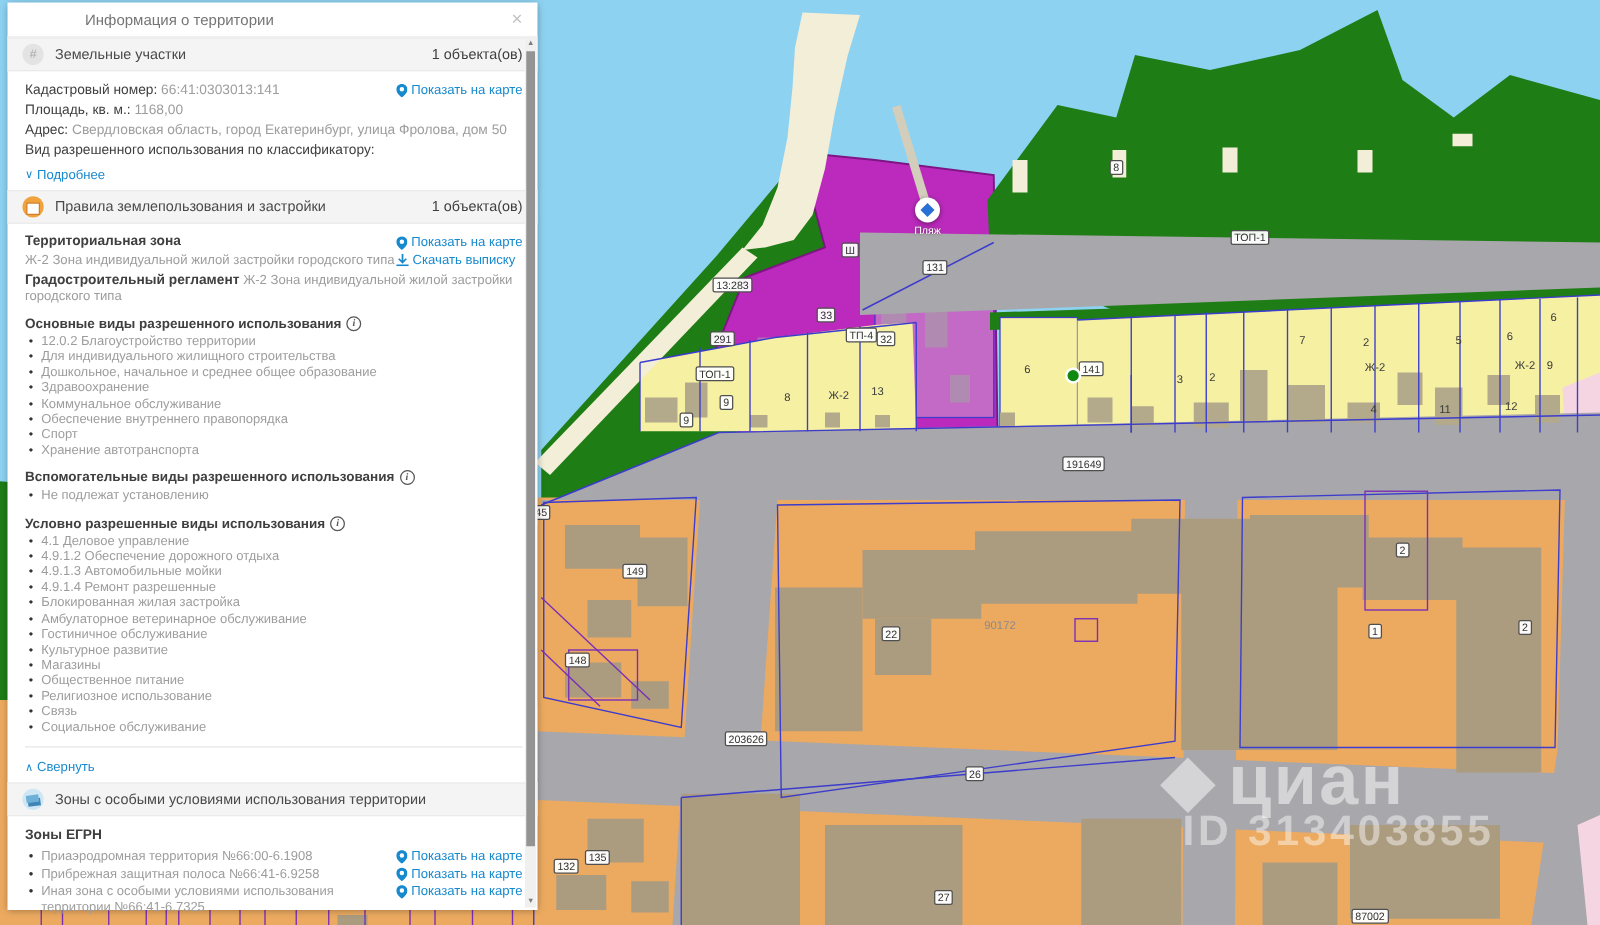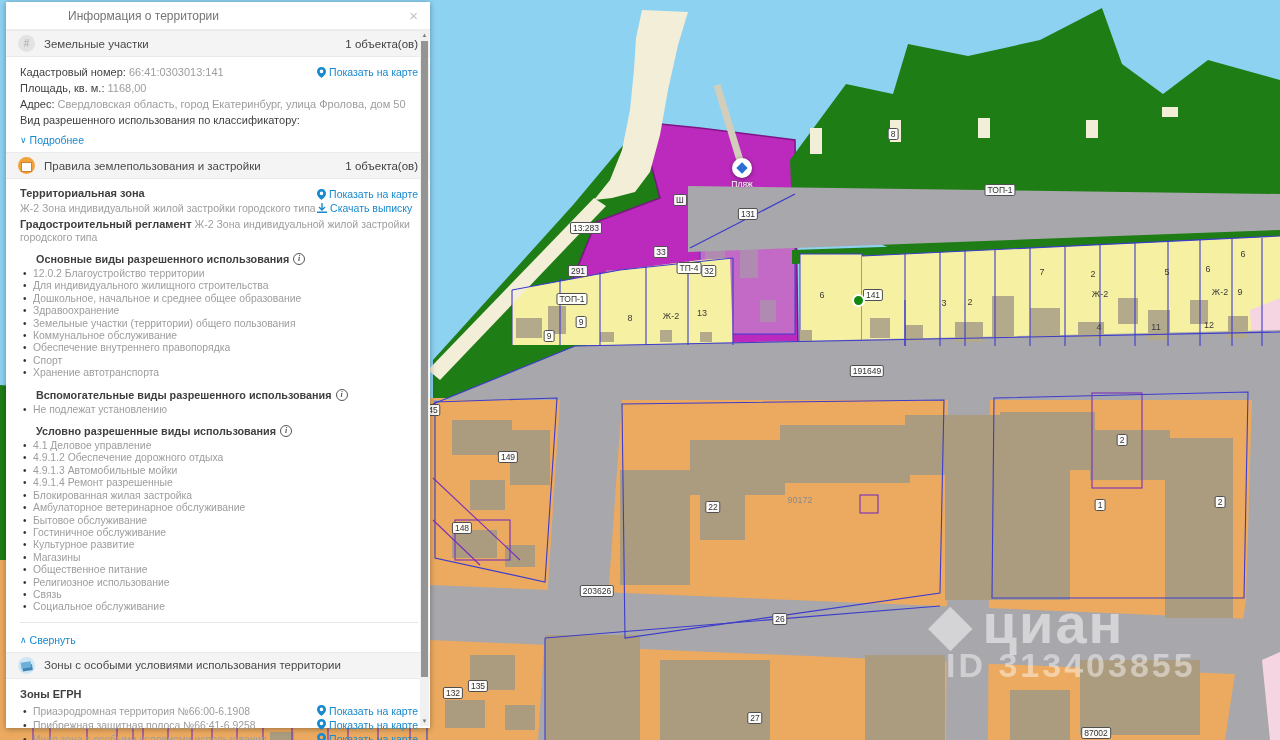--- a/index.html
+++ b/index.html
@@ -56,21 +56,21 @@
        display:inline-flex;align-items:center;gap:3px;}
   .landlink{position:absolute;top:9px;right:12px;}
   .morelnk{margin-top:4px;display:inline-flex;}
   .chev{font-size:9px;}
   .body2{position:relative;padding:8px 12px 0 14px;}
   .ruleslinks{position:absolute;top:9px;right:12px;display:flex;flex-direction:column;gap:2px;align-items:flex-start;}
   .zl-label{font-size:11px;font-weight:bold;color:#3f3f3f;}
   .zl-value{font-size:10.5px;color:#9d9d9d;margin-top:3px;width:300px;}
   .reg{font-size:10.5px;color:#9d9d9d;margin-top:4px;line-height:13px;}
   .reg b{font-size:11px;color:#3f3f3f;}
-  .gh{font-size:10.8px;font-weight:bold;color:#3f3f3f;margin:9px 0 3px 16px;display:flex;align-items:center;gap:4px;}
+  .gh{font-size:10.8px;font-weight:bold;color:#3f3f3f;margin:9px 0 3px 0;display:flex;align-items:center;gap:4px;}
   .info{width:10px;height:10px;border:1px solid #555;border-radius:50%;font-size:8px;line-height:10px;
         text-align:center;color:#555;font-style:italic;font-family:"Liberation Serif",serif;}
   ul.gl{margin:0;padding:0;list-style:none;}
   ul.gl li{font-size:10.4px;color:#9d9d9d;line-height:12.4px;padding-left:13px;position:relative;}
   ul.gl li::before{content:"•";position:absolute;left:3px;top:0;color:#333;font-size:10px;}
   .divider{border-top:1px solid #e6e6e6;margin:8px 0 6px 0;}
   .collapse{margin:0 0 6px 0;}
   .body3{position:relative;padding:7px 12px 0 14px;}
   .zsub{font-size:11px;font-weight:bold;color:#3f3f3f;margin:2px 0 5px 0;}
   .zr{display:flex;justify-content:space-between;align-items:flex-start;margin:1px 0;}
@@ -355,21 +355,20 @@
     <div id="rules-groups">
         <div class="gh">
           <span>Основные виды разрешенного использования</span>
           <span class="info">i</span>
         </div>
         <ul class="gl">
           <li>12.0.2 Благоустройство территории</li>
           <li>Для индивидуального жилищного строительства</li>
           <li>Дошкольное, начальное и среднее общее образование</li>
           <li>Здравоохранение</li>
-          <li>Земельные участки (территории) общего пользования</li>
           <li>Коммунальное обслуживание</li>
           <li>Обеспечение внутреннего правопорядка</li>
           <li>Спорт</li>
           <li>Хранение автотранспорта</li>
         </ul>
         <div class="gh">
           <span>Вспомогательные виды разрешенного использования</span>
           <span class="info">i</span>
         </div>
         <ul class="gl">
@@ -379,21 +378,20 @@
           <span>Условно разрешенные виды использования</span>
           <span class="info">i</span>
         </div>
         <ul class="gl">
           <li>4.1 Деловое управление</li>
           <li>4.9.1.2 Обеспечение дорожного отдыха</li>
           <li>4.9.1.3 Автомобильные мойки</li>
           <li>4.9.1.4 Ремонт разрешенные</li>
           <li>Блокированная жилая застройка</li>
           <li>Амбулаторное ветеринарное обслуживание</li>
-          <li>Бытовое обслуживание</li>
           <li>Гостиничное обслуживание</li>
           <li>Культурное развитие</li>
           <li>Магазины</li>
           <li>Общественное питание</li>
           <li>Религиозное использование</li>
           <li>Связь</li>
           <li>Социальное обслуживание</li>
         </ul>
       </div>
     <div class="divider"></div>

